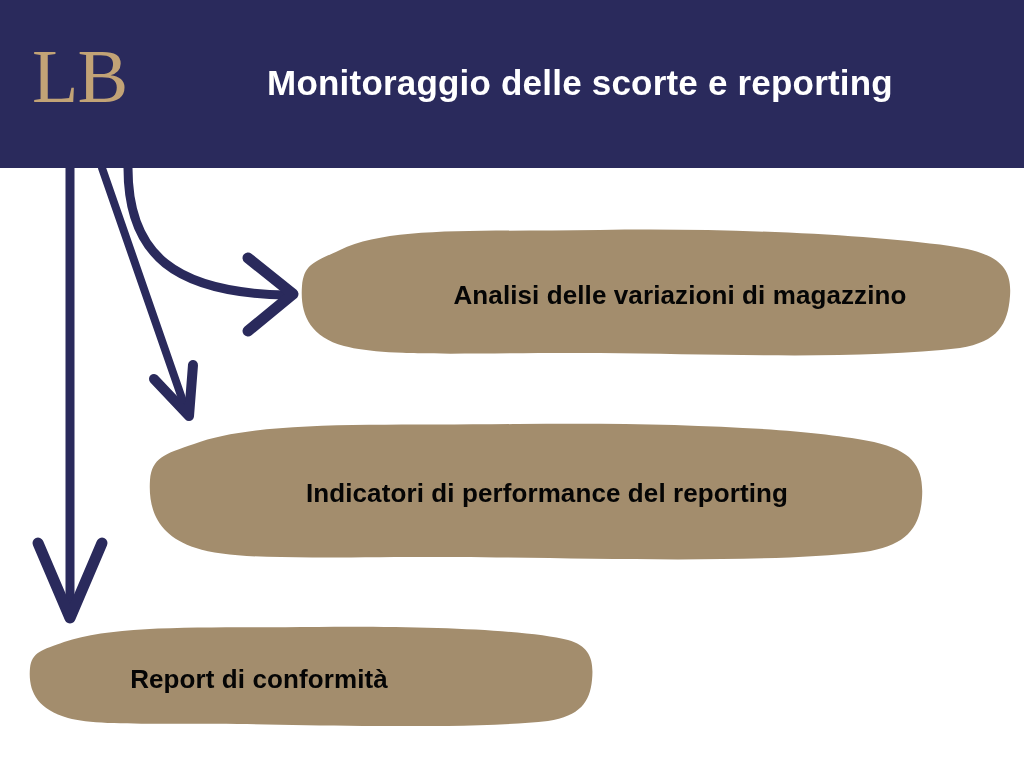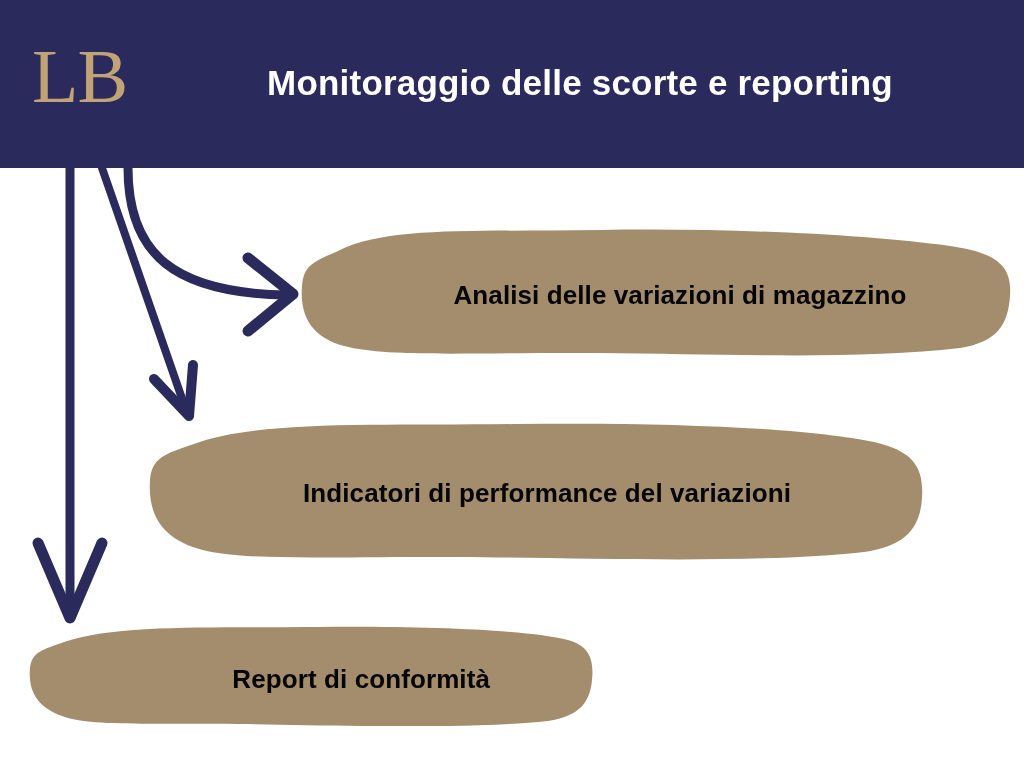--- a/index.html
+++ b/index.html
@@ -95,21 +95,21 @@
     margin-top: 12px;
   }
 
   #blob1 { left: 300px; top: 220px;  width: 712px; height: 138px; }
   #blob1 .blob-label { padding-left: 48px; }
 
   #blob2 { left: 148px; top: 412px;  width: 776px; height: 150px; }
   #blob2 .blob-label { padding-left: 22px; }
 
   #blob3 { left: 28px;  top: 620px;  width: 566px; height: 106px; }
-  #blob3 .blob-label { padding-right: 104px; text-align: right; }
+  #blob3 .blob-label { padding-right: 104px; }
 </style>
 </head>
 <body>
 
 <div id="slide">
 
   <div id="header">
     <div id="logo">LB</div>
     <div id="header-title">Monitoraggio delle scorte e reporting</div>
   </div>
@@ -142,21 +142,21 @@
     <div class="blob-label">Analisi delle variazioni di magazzino</div>
   </div>
 
   <div class="blob" id="blob2">
     <svg class="blob-svg" viewBox="0 0 776 150" preserveAspectRatio="none">
       <path d="M 46 32 C 110 8, 230 14, 370 12 C 520 10, 660 16, 726 30
                C 766 39, 776 56, 774 86 C 772 116, 758 134, 716 140
                C 610 152, 440 146, 310 145 C 180 144, 90 150, 48 136
                C 10 124, 0 98, 2 68 C 4 46, 16 42, 46 32 Z" fill="#a38d6d"></path>
     </svg>
-    <div class="blob-label">Indicatori di performance del variazioni</div>
+    <div class="blob-label">Indicatori di performance del reporting</div>
   </div>
 
   <div class="blob" id="blob3">
     <svg class="blob-svg" viewBox="0 0 566 106" preserveAspectRatio="none">
       <path d="M 36 22 C 90 4, 180 8, 290 7 C 400 6, 500 10, 540 20
                C 562 26, 566 40, 564 60 C 562 82, 552 96, 520 101
                C 430 110, 300 105, 210 104 C 130 103, 70 106, 40 98
                C 8 89, 0 70, 2 48 C 4 32, 14 30, 36 22 Z" fill="#a38d6d"></path>
     </svg>
     <div class="blob-label">Report di conformità</div>

